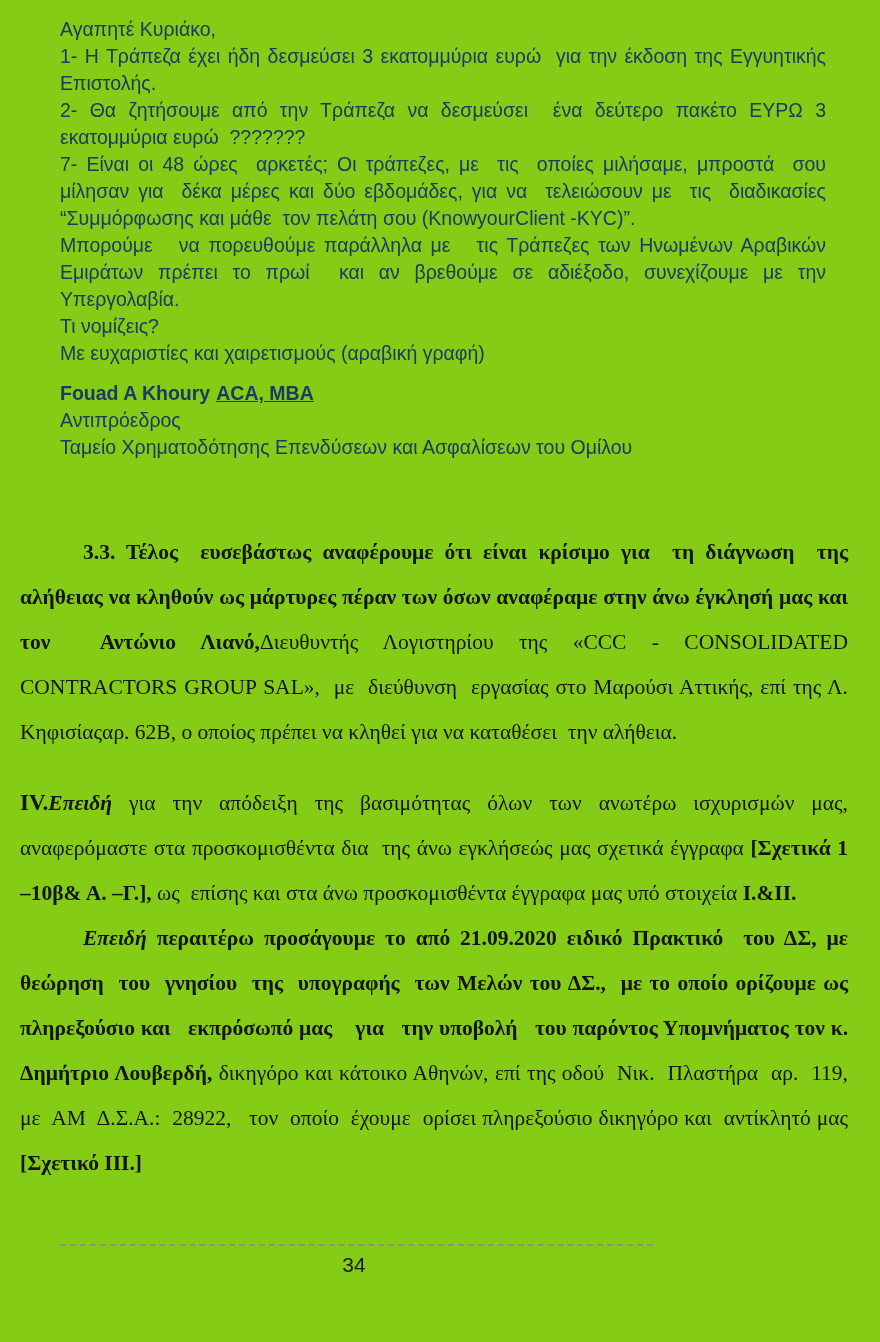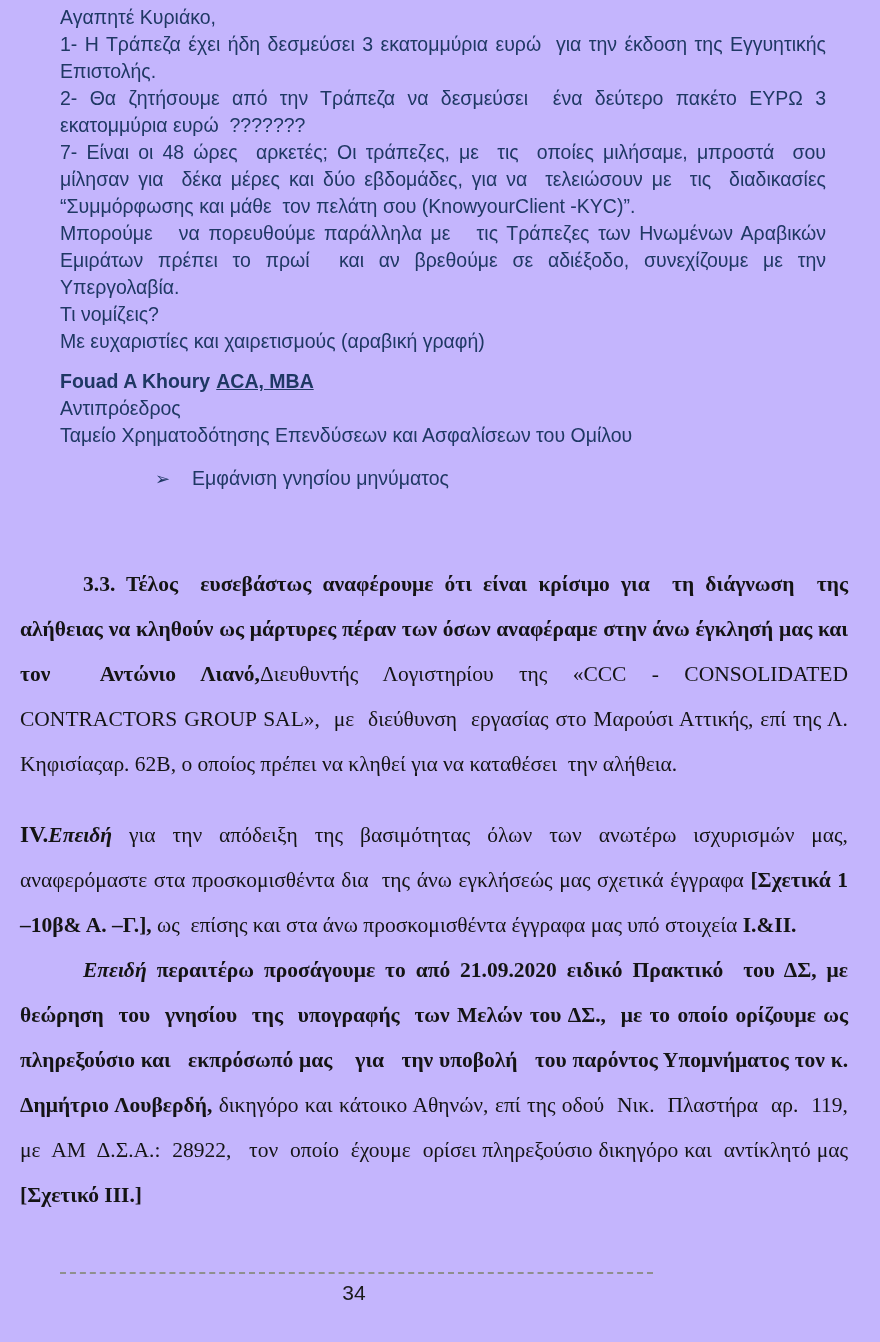--- a/index.html
+++ b/index.html
@@ -1,17 +1,17 @@
 <!DOCTYPE html>
 <html><head>
 <meta charset="utf-8">
 <style>
   html,body{margin:0;padding:0;background:#ffffff;}
   body{width:880px;height:1342px;overflow:hidden;}
-  .page{position:relative;width:880px;height:1342px;background:#c4b5fd;box-sizing:border-box;padding-top:4px;}
+  .page{position:relative;width:880px;height:1342px;background:#84cc16;box-sizing:border-box;padding-top:16px;}
 
   
   .email{margin:0 54px 0 60px;color:#1f3864;
          font-family:"Liberation Sans",sans-serif;font-size:19.5px;line-height:27px;}
   .eline{white-space:pre-wrap;}
   .eline.just{text-align:justify;}
 
   .sig{margin-top:13px;}
   .sig-name{font-weight:700;}
   .sig-cred{font-weight:700;text-decoration:underline;margin-left:6px;}
@@ -23,21 +23,21 @@
   .legal{margin:69px 32px 0 20px;color:#141414;
          font-family:"Liberation Serif",serif;font-size:21.5px;line-height:45px;}
   .bpara{margin:0;text-align:justify;white-space:pre-wrap;}
   .bpara.ind{text-indent:63px;}
   [data-name="para-iv"]{margin-top:25px;}
   .seg.b{font-weight:700;}
   .seg.i{font-style:italic;}
   .seg.lg{font-size:23px;}
 
   
-  .footer{position:absolute;top:1272px;left:0;width:708px;}
+  .footer{position:absolute;top:1244px;left:0;width:708px;}
   .divider{margin:0 55px 0 60px;border-top:2px dashed #8f8f8f;height:0;}
   .pagenum{margin-top:7px;text-align:center;color:#1a1a1a;
            font-family:"Liberation Sans",sans-serif;font-size:21px;}
 </style>
 </head>
 <body>
 
 <div class="page" data-name="document-page">
 
   <div class="email" data-name="quoted-email-block">
@@ -50,23 +50,20 @@
         <div class="eline" data-name="email-paragraph">Τι νομίζεις?</div>
         <div class="eline" data-name="email-paragraph">Με ευχαριστίες και χαιρετισμούς (αραβική γραφή)</div>
       </div>
 
     <div class="sig" data-name="email-signature">
       <div data-name="signature-name-line"><span class="sig-name" data-name="signature-name">Fouad A Khoury</span><span class="sig-cred" data-name="signature-credentials">ACA, MBA</span></div>
       <div data-name="signature-title">Αντιπρόεδρος</div>
       <div data-name="signature-department">Ταμείο  Χρηματοδότησης Επενδύσεων και Ασφαλίσεων του Ομίλου</div>
     </div>
 
-    <div class="bullet-line" data-name="show-original-message-line">
-      <span class="bullet-arrow" data-name="arrow-bullet-icon">➢</span><span data-name="show-original-message-label">Εμφάνιση γνησίου μηνύματος</span>
-    </div>
   </div>
 
   <div class="legal" data-name="legal-body">
       <p class="bpara ind" data-name="para-3-3"><span class="seg b" data-name="text-segment">3.3.</span><span class="seg b" data-name="text-segment"> Τέλος  ευσεβάστως αναφέρουμε ότι είναι κρίσιμο για  τη διάγνωση  της αλήθειας να κληθούν ως μάρτυρες πέραν των όσων αναφέραμε στην άνω έγκλησή μας και τον  Αντώνιο Λιανό,</span><span class="seg" data-name="text-segment">Διευθυντής Λογιστηρίου της «CCC - CONSOLIDATED CONTRACTORS GROUP SAL»,  με  διεύθυνση  εργασίας στο Μαρούσι Αττικής, επί της Λ.  Κηφισίαςαρ. 62Β, ο οποίος πρέπει να κληθεί για να καταθέσει  την αλήθεια.</span></p>
       <p class="bpara" data-name="para-iv"><span class="seg b lg" data-name="text-segment">IV.</span><span class="seg b i" data-name="text-segment">Επειδή</span><span class="seg" data-name="text-segment"> για την απόδειξη της βασιμότητας όλων των ανωτέρω ισχυρισμών μας, αναφερόμαστε στα προσκομισθέντα δια  της άνω εγκλήσεώς μας σχετικά έγγραφα </span><span class="seg b" data-name="text-segment">[Σχετικά 1 –10β&amp; Α. –Γ.],</span><span class="seg" data-name="text-segment"> ως  επίσης και στα άνω προσκομισθέντα έγγραφα μας υπό στοιχεία </span><span class="seg b" data-name="text-segment">I.&amp;II.</span></p>
       <p class="bpara ind" data-name="para-epeidi"><span class="seg b i" data-name="text-segment">Επειδή</span><span class="seg b" data-name="text-segment"> περαιτέρω προσάγουμε το από 21.09.2020 ειδικό Πρακτικό  του ΔΣ, με θεώρηση  του  γνησίου  της  υπογραφής  των Μελών του ΔΣ.,  με το οποίο ορίζουμε ως   πληρεξούσιο και   εκπρόσωπό μας    για   την υποβολή   του παρόντος Υπομνήματος τον κ. Δημήτριο Λουβερδή,</span><span class="seg" data-name="text-segment"> δικηγόρο και κάτοικο Αθηνών, επί της οδού  Νικ.  Πλαστήρα  αρ.  119,  με  ΑΜ  Δ.Σ.Α.:  28922,   τον  οποίο  έχουμε  ορίσει πληρεξούσιο δικηγόρο και  αντίκλητό μας </span><span class="seg b" data-name="text-segment">[Σχετικό III.]</span></p>
     </div>
 
   <div class="footer" data-name="page-footer">
     <div class="divider" data-name="footer-divider"></div>

